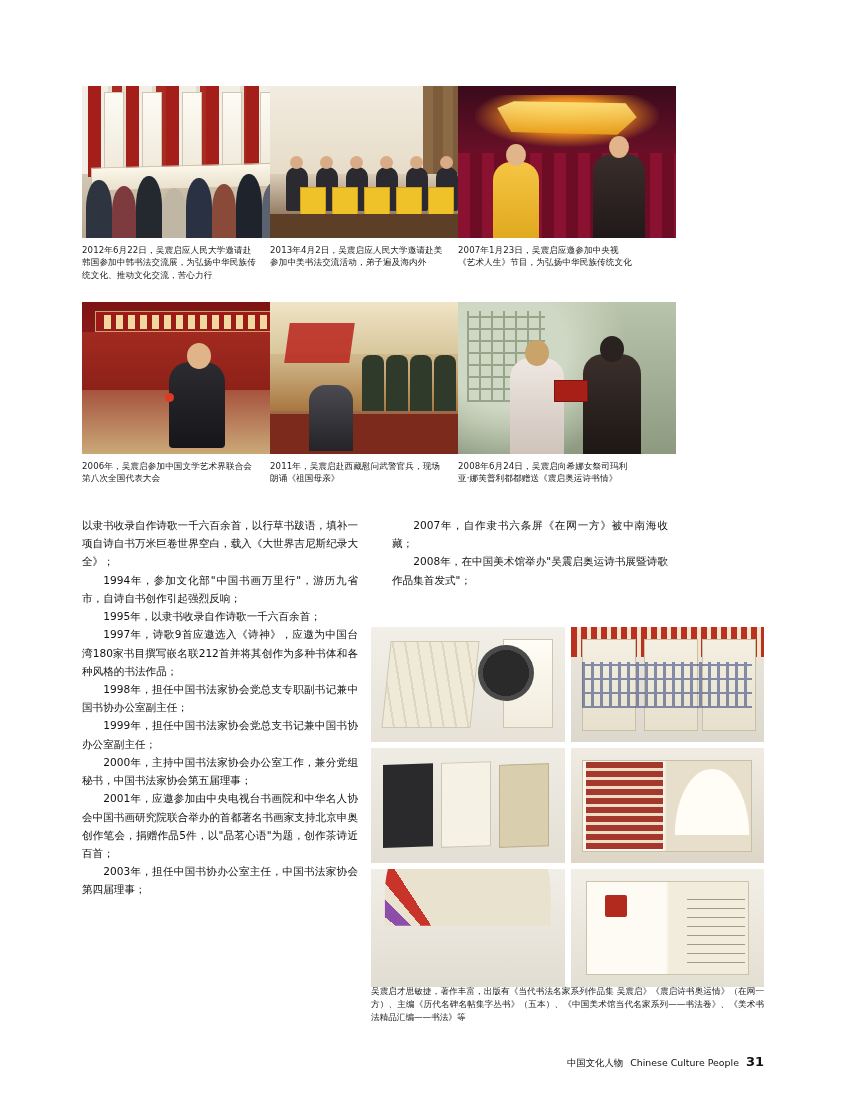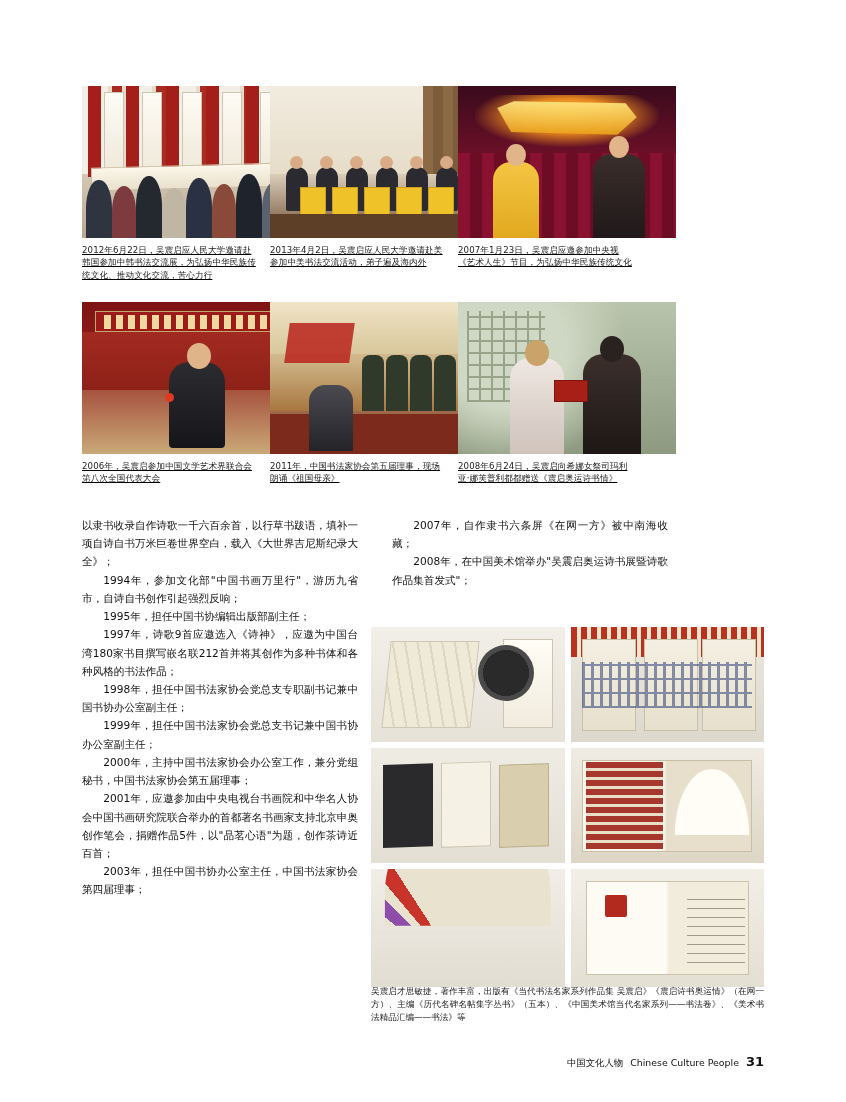--- a/index.html
+++ b/index.html
@@ -14,21 +14,21 @@
   
   .photo-grid {
     position: absolute;
     left: 82px;
     width: 682px;
     display: flex;
     gap: 14px;
   }
   .photo-grid.row1 { top: 86px; }
   .photo-grid.row2 { top: 302px; }
-  .photo-cell { width: 174px; text-decoration: underline; }
+  .photo-cell { width: 174px; }
   .photo-frame {
     width: 218px; height: 152px;
     position: relative;
     overflow: hidden;
     border: 0;
   }
   .caption {
     margin-top: 6px;
     font-size: 8.6px;
     line-height: 1.45;
@@ -334,21 +334,21 @@
           <div class="flagred"></div>
           <div class="sold" style="left:92px"></div>
           <div class="sold" style="left:116px"></div>
           <div class="sold" style="left:140px"></div>
           <div class="sold" style="left:164px"></div>
           <div class="sold" style="left:188px"></div>
           <div class="ground"></div>
           <div class="speaker"></div>
         </div>
       </div>
-      <div class="caption">2011年，中国书法家协会第五届理事，现场朗诵《祖国母亲》</div>
+      <div class="caption">2011年，吴震启赴西藏慰问武警官兵，现场朗诵《祖国母亲》</div>
     </div>
 
     <div class="photo-cell">
       <div class="photo-frame">
         <div class="ph p6">
           <div class="windowbg"></div>
           <div class="lattice"></div>
           <div class="woman">
               <div class="hair" style="left:15px;top:-18px;background:#caa36a"></div>
             </div>
@@ -359,21 +359,21 @@
         </div>
       </div>
       <div class="caption">2008年6月24日，吴震启向希娜女祭司玛利亚·娜芙普利都都赠送《震启奥运诗书情》</div>
     </div>
 
   </div>
 
   <div class="col col-left">
     <p>以隶书收录自作诗歌一千六百余首，以行草书跋语，填补一项自诗自书万米巨卷世界空白，载入《大世界吉尼斯纪录大全》；</p>
     <p class="ind">1994年，参加文化部"中国书画万里行"，游历九省市，自诗自书创作引起强烈反响；</p>
-    <p class="ind">1995年，担任中国书协编辑出版部副主任；</p>
+    <p class="ind">1995年，以隶书收录自作诗歌一千六百余首；</p>
     <p class="ind">1997年，诗歌9首应邀选入《诗神》，应邀为中国台湾180家书目撰写嵌名联212首并将其创作为多种书体和各种风格的书法作品；</p>
     <p class="ind">1998年，担任中国书法家协会党总支专职副书记兼中国书协办公室副主任；</p>
     <p class="ind">1999年，担任中国书法家协会党总支书记兼中国书协办公室副主任；</p>
     <p class="ind">2000年，主持中国书法家协会办公室工作，兼分党组秘书，中国书法家协会第五届理事；</p>
     <p class="ind">2001年，应邀参加由中央电视台书画院和中华名人协会中国书画研究院联合举办的首都著名书画家支持北京申奥创作笔会，捐赠作品5件，以"品茗心语"为题，创作茶诗近百首；</p>
     <p class="ind">2003年，担任中国书协办公室主任，中国书法家协会第四届理事；</p>
   </div>
 
   <div class="col col-right-top">
     <p class="ind">2007年，自作隶书六条屏《在网一方》被中南海收藏；</p>

